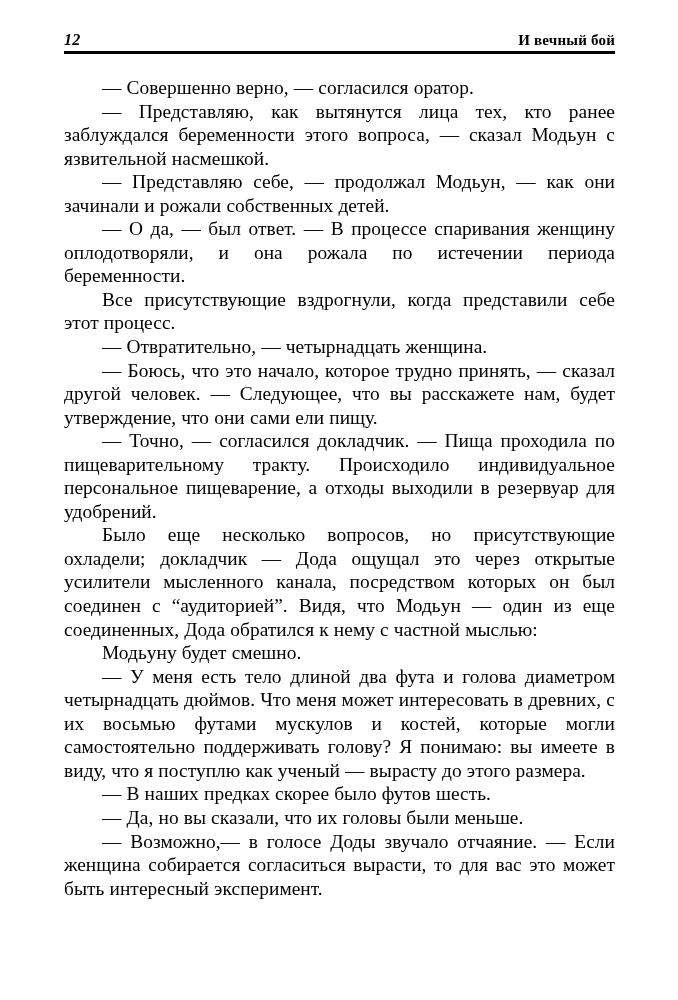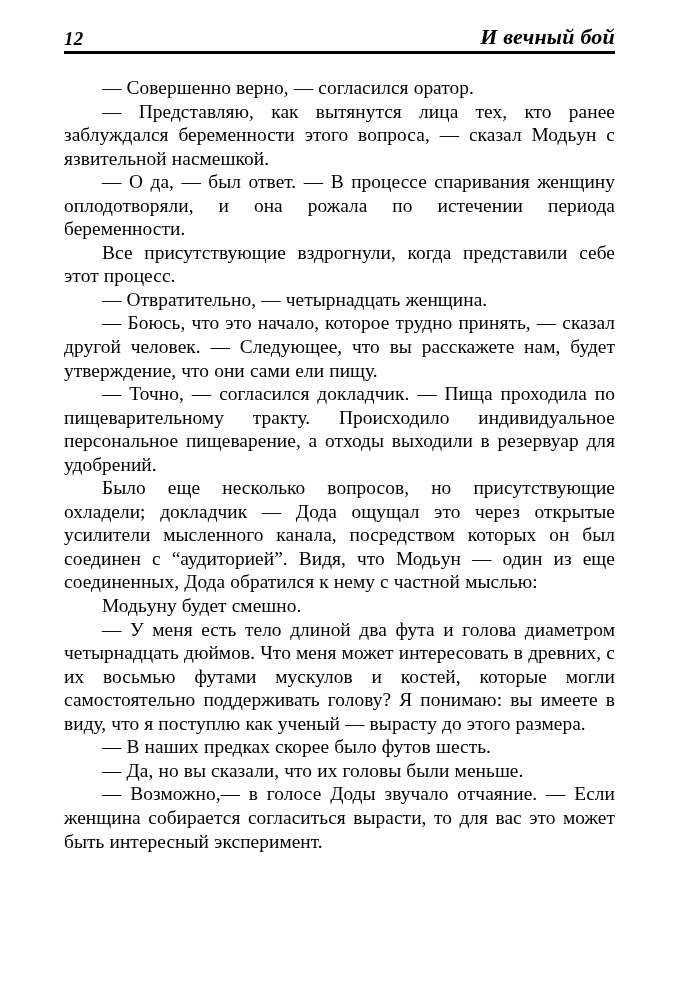--- a/index.html
+++ b/index.html
@@ -25,30 +25,29 @@
     position: absolute;
     left: 64px;
     top: 22px;
     width: 551px;
     height: 26px;
     display: flex;
     align-items: flex-end;
     justify-content: space-between;
   }
   .folio {
-    font-size: 19px;
+    font-size: 16px;
     font-weight: bold;
     font-style: italic;
     letter-spacing: 0.3px;
     line-height: 1;
   }
   .book-title {
-    font-size: 22px;
+    font-size: 15px;
     font-weight: bold;
-    font-style: italic;
     letter-spacing: 0.2px;
     line-height: 1;
   }
   .head-rule {
     position: absolute;
     left: 64px;
     top: 51px;
     width: 551px;
     height: 3px;
     background: #000000;
@@ -88,20 +87,21 @@
   <div class="running-head">
     <span class="folio">12</span>
     <span class="book-title">И вечный бой</span>
   </div>
 
   <div class="head-rule"></div>
 
   <div class="textblock" id="textblock">
       <p class="para nostretch">— Совершенно верно, — согласился оратор.</p>
       <p class="para nostretch">— Представляю, как вытянутся лица тех, кто ранее заблуждался беременности этого вопроса, — сказал Модьун с язвительной насмешкой.</p>
+      <p class="para nostretch">— Представляю себе, — продолжал Модьун, — как они зачинали и рожали собственных детей.</p>
       <p class="para nostretch">— О да, — был ответ. — В процессе спаривания женщину оплодотворяли, и она рожала по истечении периода беременности.</p>
       <p class="para nostretch">Все присутствующие вздрогнули, когда представили себе этот процесс.</p>
       <p class="para nostretch">— Отвратительно, — четырнадцать женщина.</p>
       <p class="para nostretch">— Боюсь, что это начало, которое трудно принять, — сказал другой человек. — Следующее, что вы расскажете нам, будет утверждение, что они сами ели пищу.</p>
       <p class="para nostretch">— Точно, — согласился докладчик. — Пища проходила по пищеварительному тракту. Происходило индивидуальное персональное пищеварение, а отходы выходили в резервуар для удобрений.</p>
       <p class="para nostretch">Было еще несколько вопросов, но присутствующие охладели; докладчик — Дода ощущал это через открытые усилители мысленного канала, посредством которых он был соединен с “аудиторией”. Видя, что Модьун — один из еще соединенных, Дода обратился к нему с частной мыслью:</p>
       <p class="para nostretch">Модьуну будет смешно.</p>
       <p class="para nostretch">— У меня есть тело длиной два фута и голова диаметром четырнадцать дюймов. Что меня может интересовать в древних, с их восьмью футами мускулов и костей, которые могли самостоятельно поддерживать голову? Я понимаю: вы имеете в виду, что я поступлю как ученый — вырасту до этого размера.</p>
       <p class="para nostretch">— В наших предках скорее было футов шесть.</p>
       <p class="para nostretch">— Да, но вы сказали, что их головы были меньше.</p>

